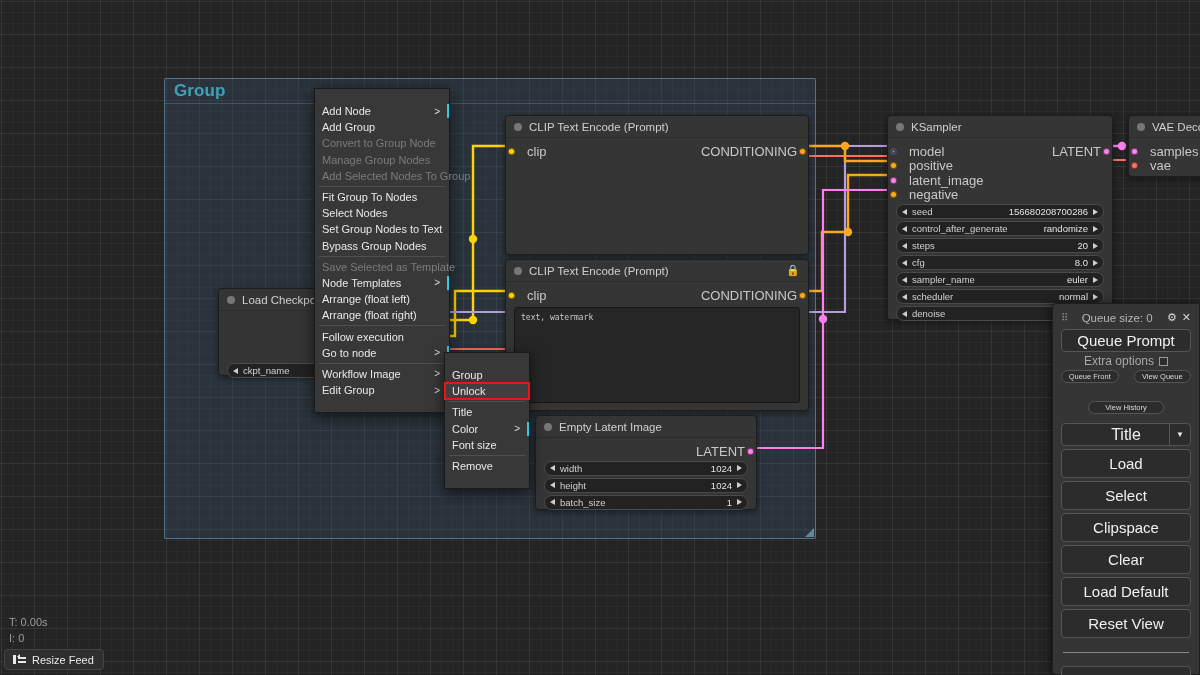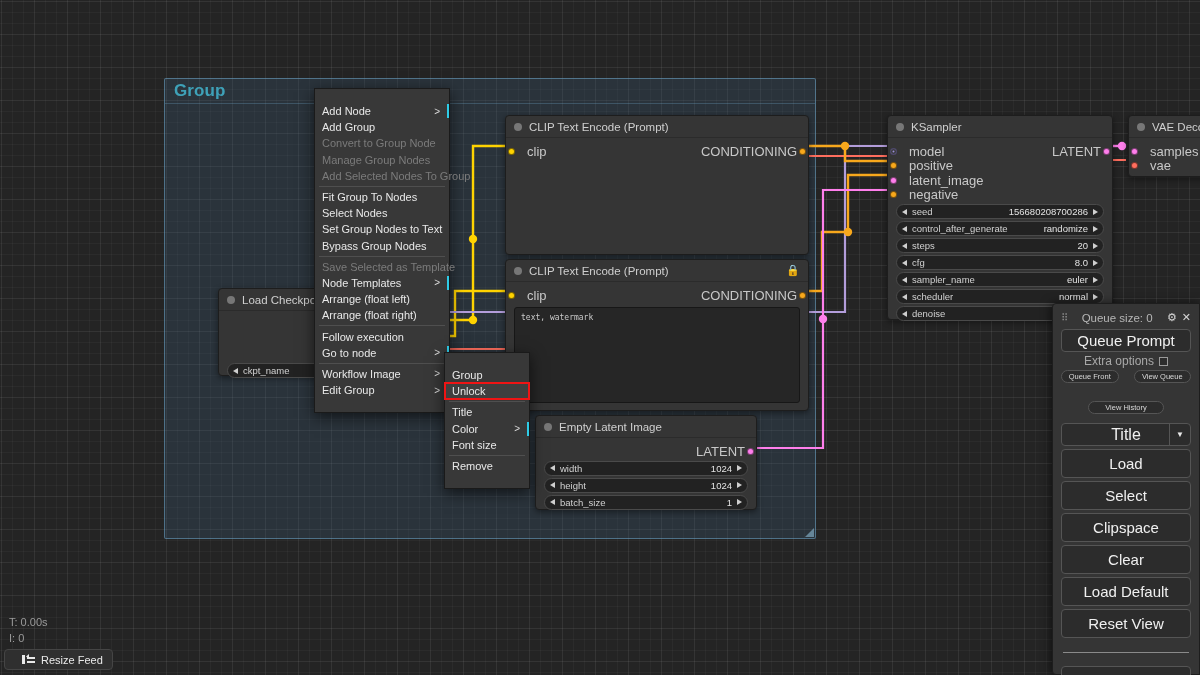--- a/index.html
+++ b/index.html
@@ -203,21 +203,21 @@
   }
 
   
   #stats {
     position: absolute; left: 9px; top: 615px;
     font-size: 11px; color: #9a9a9a; line-height: 1.45;
     font-family: "Liberation Sans", sans-serif;
   }
   #resizefeed {
     position: absolute; left: 4px; top: 649px;
-    height: 21px; padding: 0 9px 0 17px;
+    height: 21px; padding: 0 9px 0 8px;
     background: #2f2f2f; border: 1px solid #454545; border-radius: 4px;
     display: flex; align-items: center; gap: 6px;
     font-size: 11px; color: #eaeaea;
     z-index: 80;
   }
 </style>
 </head>
 <body>
 
 <div id="canvas">

